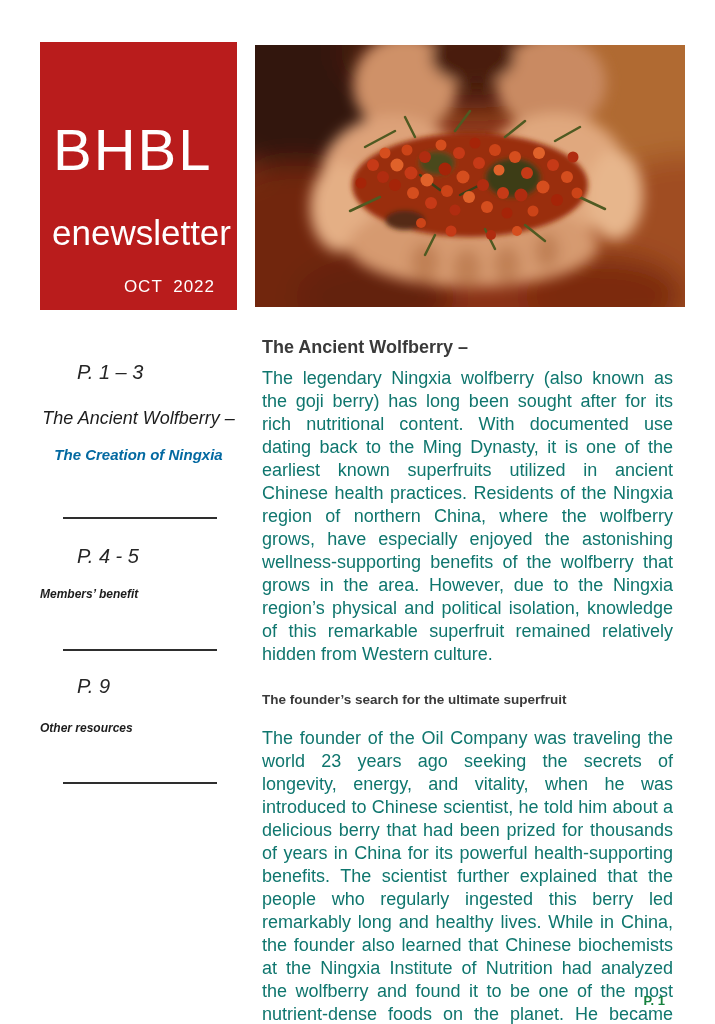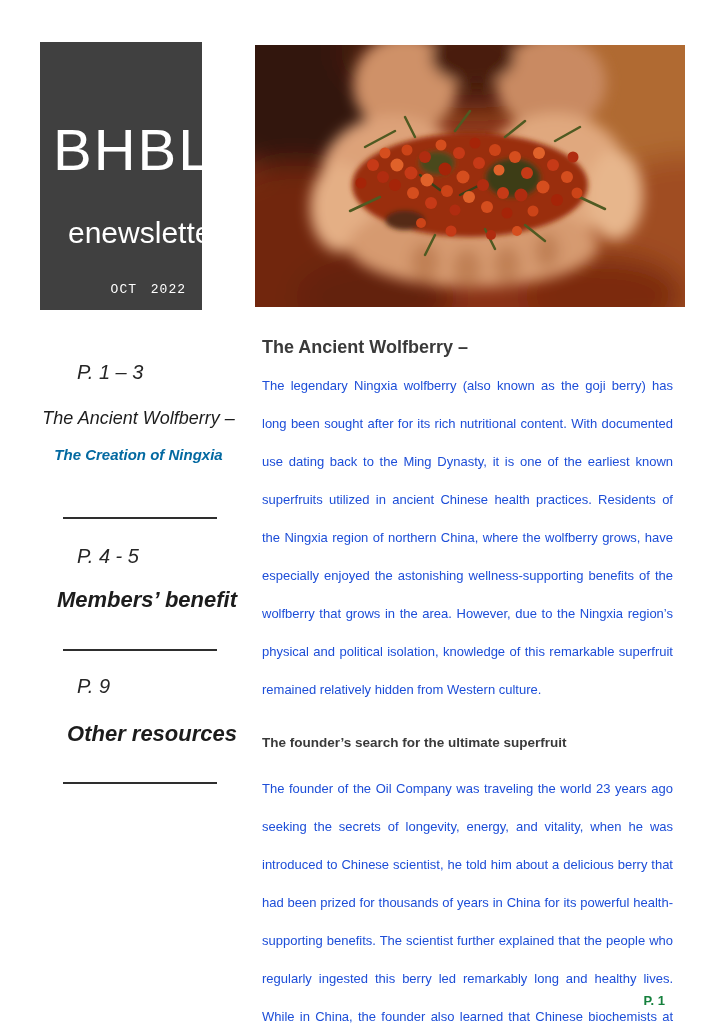--- a/index.html
+++ b/index.html
@@ -6,34 +6,34 @@
   body {
     width:715px; height:1024px;
     background:#ffffff;
     font-family:"Liberation Sans", sans-serif;
     position:relative;
     overflow:hidden;
   }
   
   .banner {
     position:absolute; left:40px; top:42px;
-    width:162px; height:268px;
-    background:#404040; color:#ffffff;
+    width:197px; height:268px;
+    background:#b91c1c; color:#ffffff;
   }
   .banner-title {
     position:absolute; left:13px; top:78px;
     font-size:58px; line-height:60px; font-weight:400; letter-spacing:2px;
   }
   .banner-subtitle {
     position:absolute; left:12px; top:172px;
-    font-size:30px; line-height:38px; font-weight:400;margin-left:16px;
+    font-size:35px; line-height:38px; font-weight:400;
   }
   .banner-date {
-    position:absolute; right:16px; bottom:13px;
-    font-size:13px; letter-spacing:1px; word-spacing:5px;font-family:Liberation Mono, monospace;
+    position:absolute; right:22px; bottom:13px;
+    font-size:17px; letter-spacing:1px; word-spacing:5px;
   }
   
   .hero {
     position:absolute; left:255px; top:45px;
     width:430px; height:262px; overflow:hidden;
   }
   .hero svg { display:block; width:430px; height:262px; }
   
   .toc {
     position:absolute; left:40px; top:310px;
@@ -45,42 +45,42 @@
   }
   .toc-title-lg {
     position:absolute; left:-12px; width:221px; text-align:center;
     font-size:18px; font-weight:500; color:#1c1c1c; white-space:nowrap;
   }
   .toc-sub {
     position:absolute; left:0; width:197px; text-align:center;
     font-size:15px; font-weight:700; color:#0369a1; white-space:nowrap;
   }
   .toc-title {
-    position:absolute; left:0; width:197px; text-align:right;
-    font-size:22px; font-weight:700; color:#1c1c1c; white-space:nowrap;
+    position:absolute; left:0; width:197px; text-align:left;
+    font-size:12px; font-weight:700; color:#1c1c1c; white-space:nowrap;
   }
   .toc-divider {
     position:absolute; left:23px; width:154px; height:0;
     border-top:2px solid #2e2e2e;
   }
   
   .article {
     position:absolute; left:262px; top:336px; width:411px;
     color:#3e3e3e;
   }
   .article h1 {
     margin:0; font-size:18px; line-height:22px; font-weight:700; color:#3a3a3a;
   }
   .article h2 {
     margin:5px 0 0 0; font-size:15.5px; line-height:20px;
     font-weight:700; font-style:italic; color:#3a3a3a;
   }
   .article p {
-    margin:9px 0 0 0; font-size:13px; line-height:38px;
-    text-align:justify; color:#1d4ed8;
+    margin:9px 0 0 0; font-size:18px; line-height:23px;
+    text-align:justify; color:#0f766e;
   }
   .article h3 {
     margin:24px 0 17px 0; font-size:13.5px; line-height:20px;
     font-weight:700; color:#3a3a3a;
   }
   .article p.second { }
   
   .page-num {
     position:absolute; right:50px; top:993px;
     font-size:13px; font-weight:700; color:#15803d;

